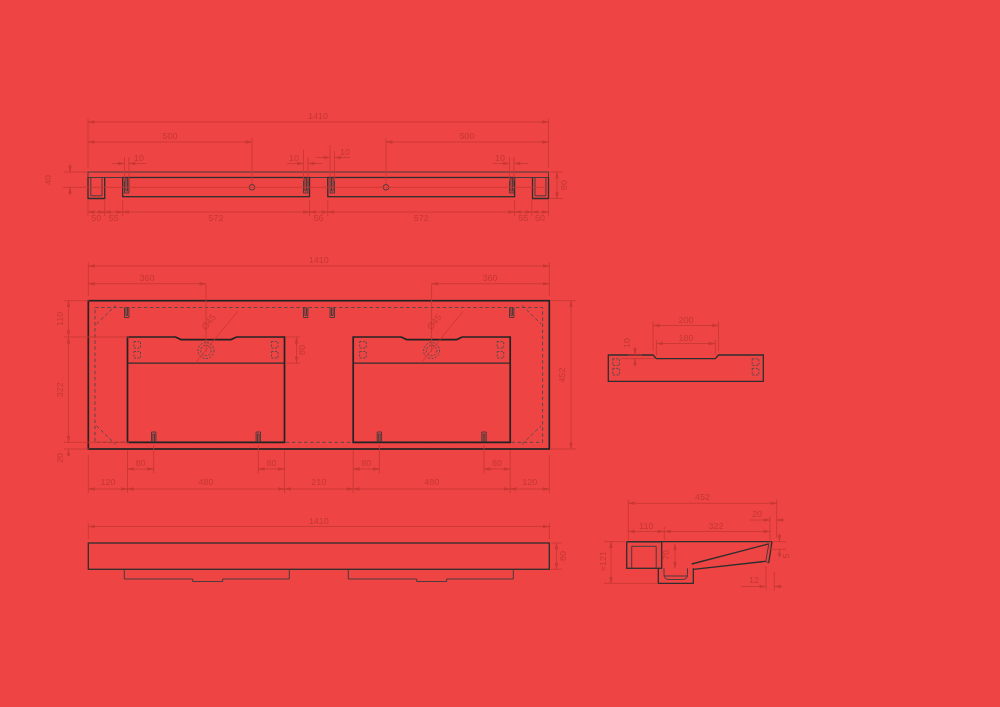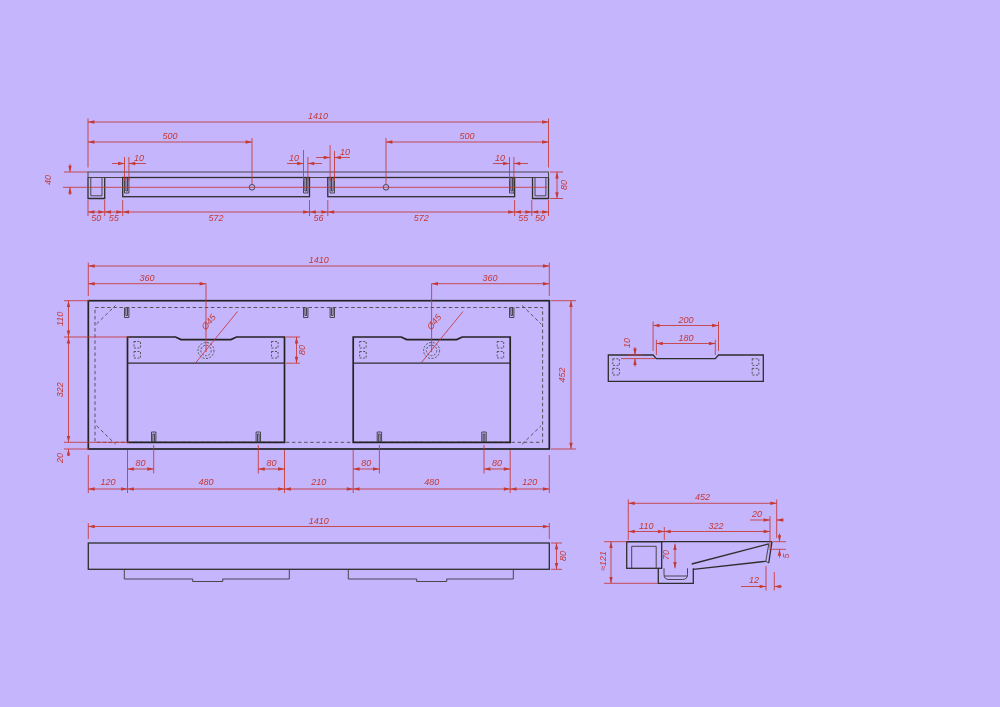--- a/index.html
+++ b/index.html
@@ -1,16 +1,16 @@
 <!DOCTYPE html>
 <html><head>
 <meta charset="utf-8">
 <style>
   html,body{margin:0;padding:0;background:#ffffff;}
-  .sheet{width:1000px;height:707px;position:relative;background:#c4b5fd;overflow:hidden;font-style:italic;}
+  .sheet{width:1000px;height:707px;position:relative;background:#ef4444;overflow:hidden;}
   svg text{font-family:"Liberation Sans","DejaVu Sans",sans-serif;font-size:9px;fill:#c63831;text-anchor:middle;}
   .blk{stroke:#2e2e2e;stroke-width:1.3;fill:none;}
   .blk2{stroke:#232323;stroke-width:1.7;fill:none;}
   .thin{stroke:#3a3a3a;stroke-width:0.9;fill:none;}
   .dsh{stroke:#4a4a4a;stroke-width:0.9;fill:none;stroke-dasharray:3.5,2.6;}
   .dshs{stroke:#4a4a4a;stroke-width:0.9;fill:none;stroke-dasharray:2,1.5;}
   .red{stroke:#c63831;stroke-width:0.85;fill:none;}
 </style>
 </head>
 <body>

